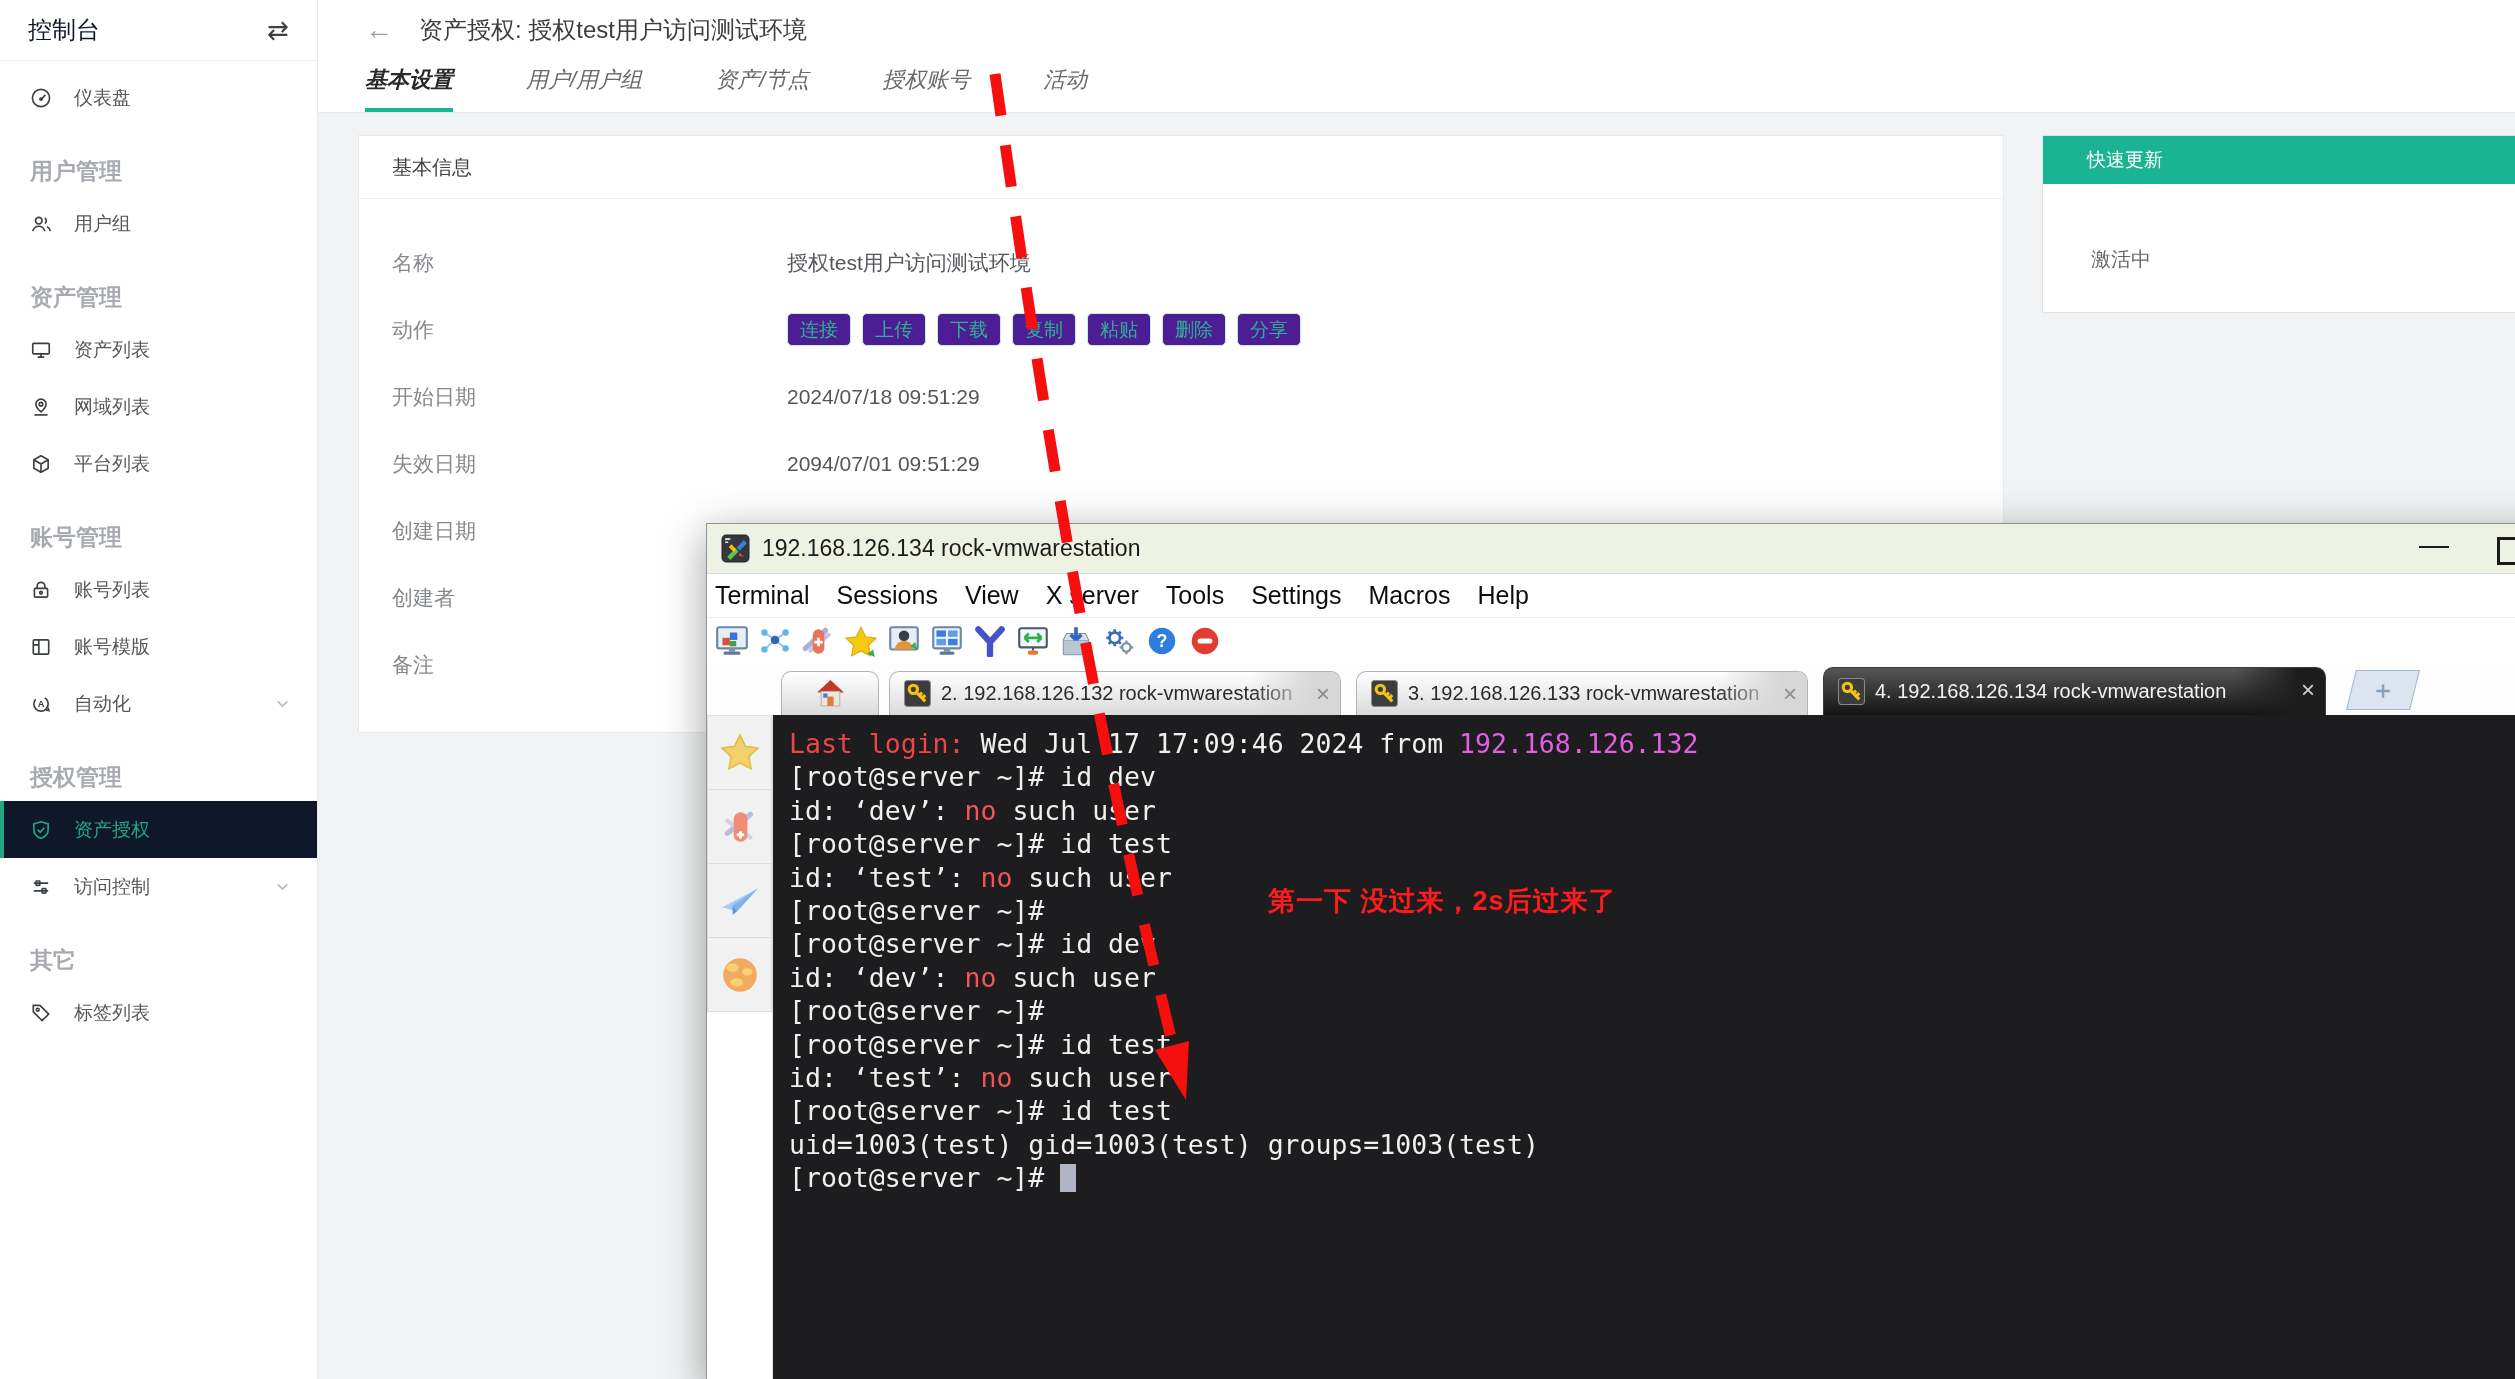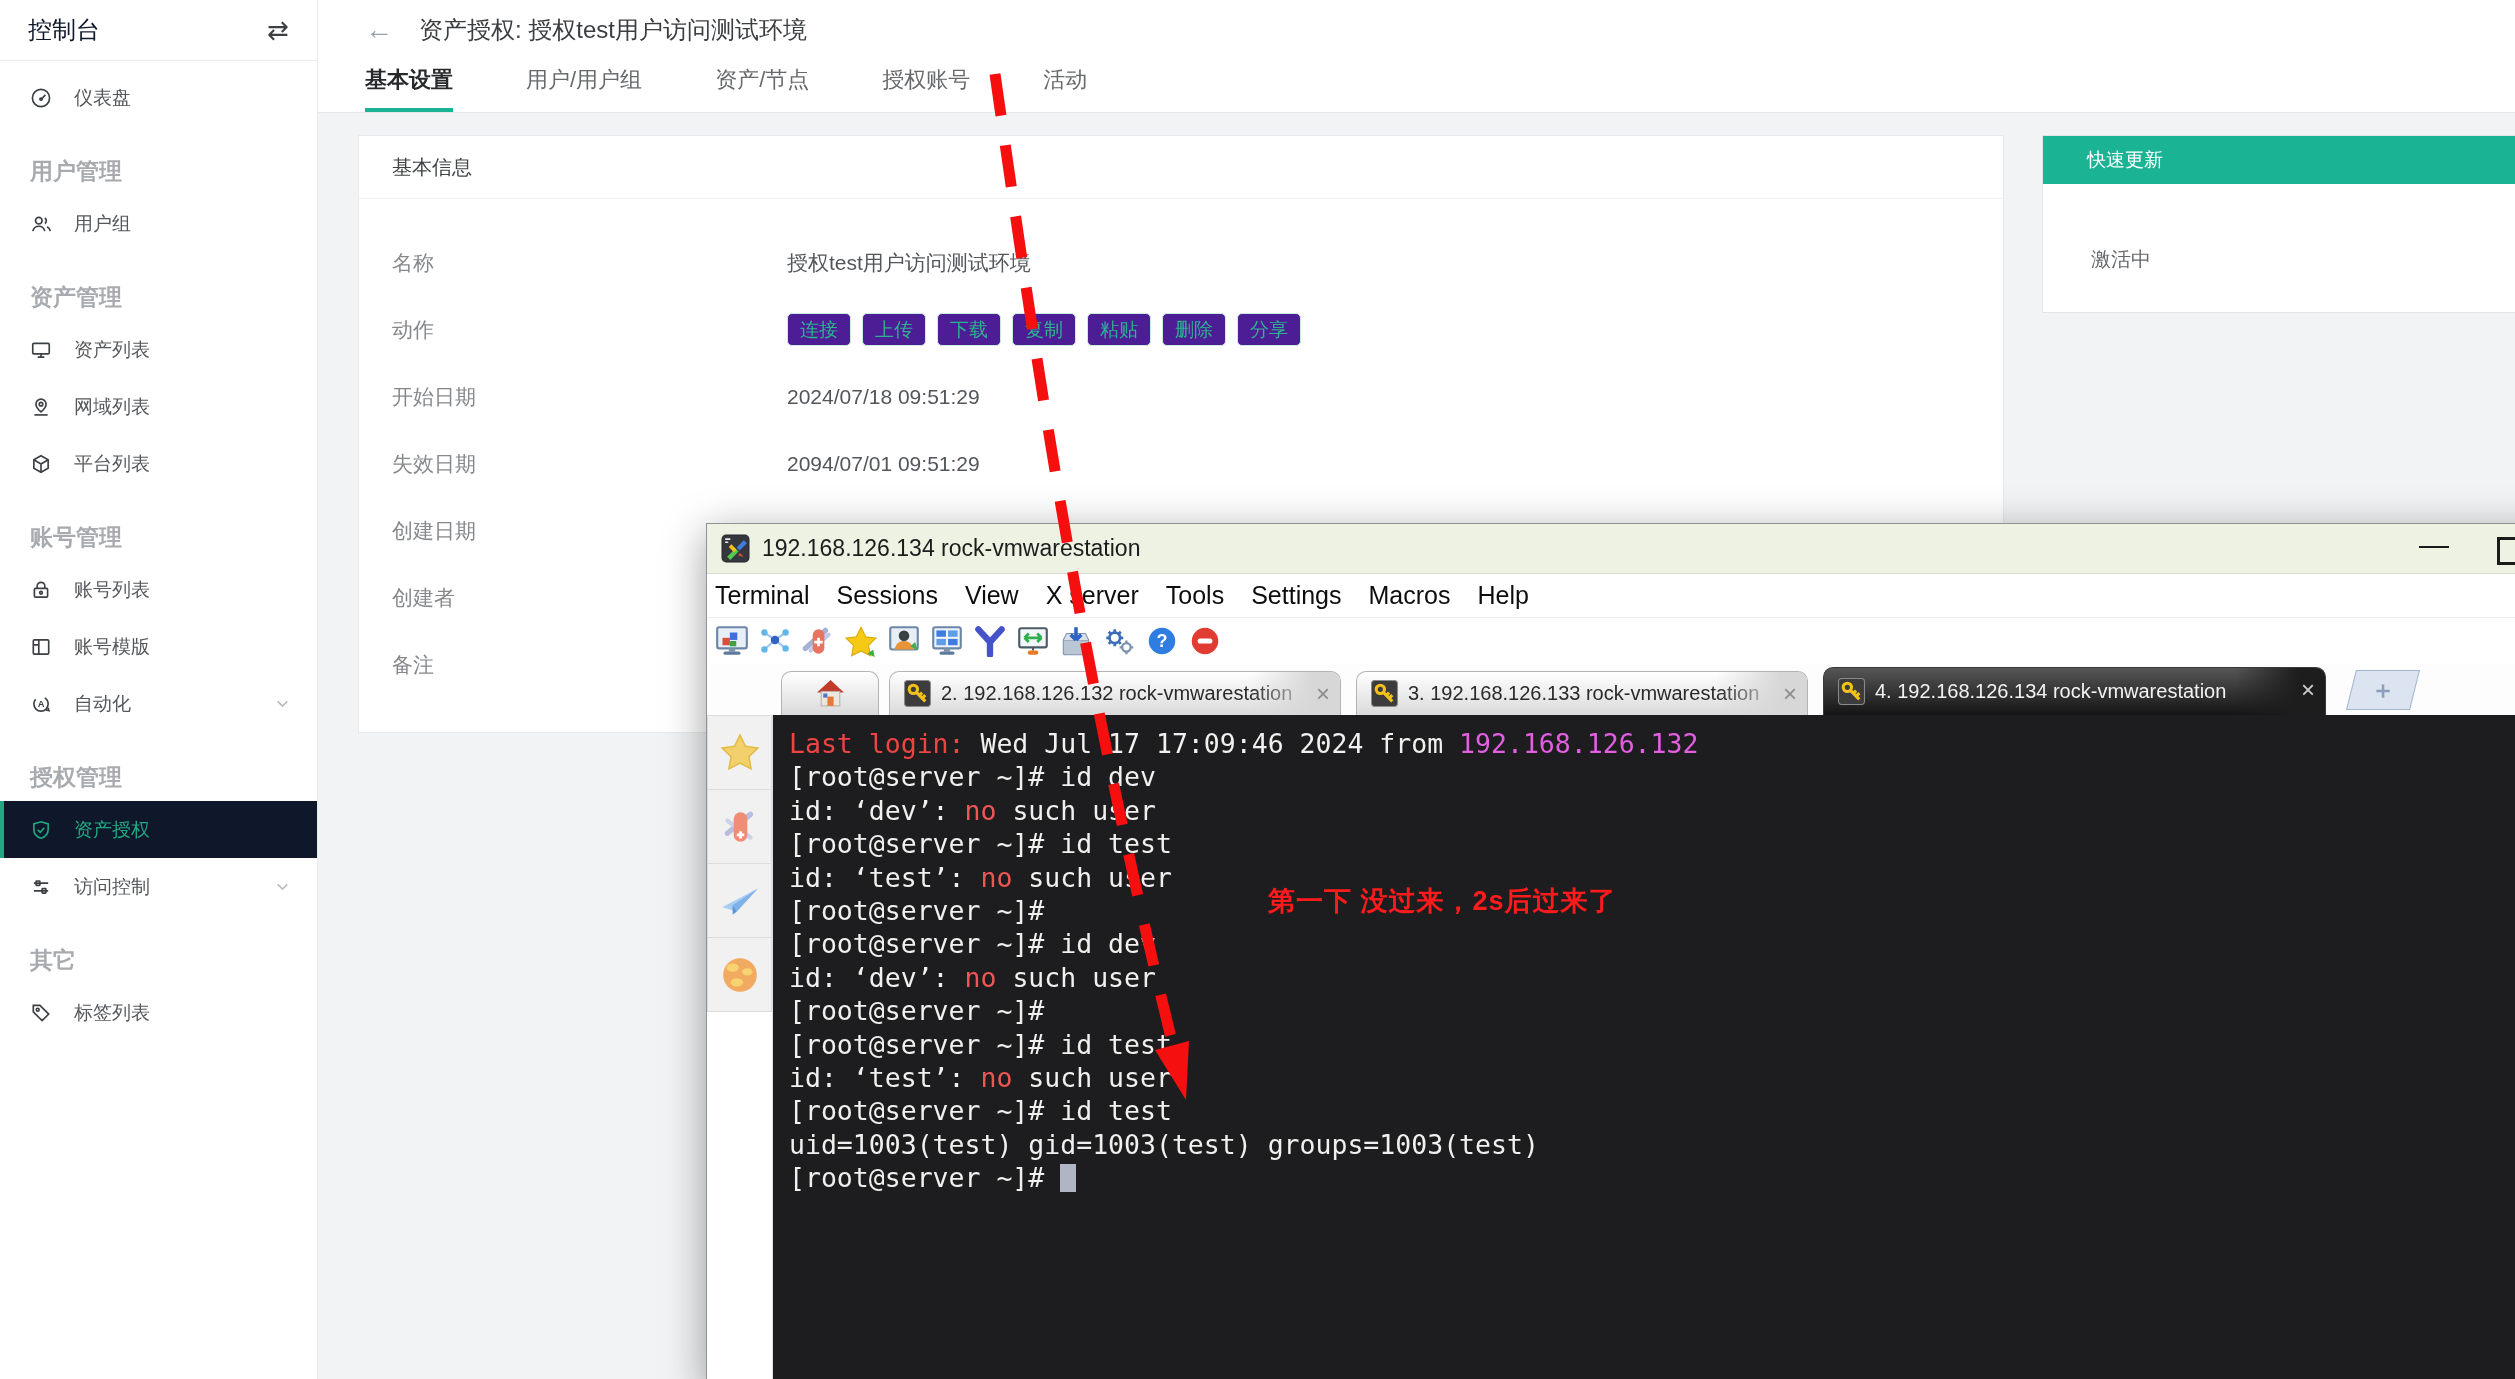--- a/index.html
+++ b/index.html
@@ -26,21 +26,21 @@
   .sb-item.active .sb-ic{color:#21a883;}
 
   
   .page-header{position:absolute;left:317px;top:0;right:0;height:112px;background:#fff;
                border-bottom:1px solid #e6e8ea;z-index:1;}
   .ph-title-row{display:flex;align-items:center;gap:26px;padding:14px 0 0 48px;}
   .back{font-size:28px;color:#9aa0a5;cursor:pointer;line-height:1;}
   .ph-title{font-size:24px;color:#3b3e40;}
   .ph-tabs{position:absolute;left:48px;bottom:0;display:flex;}
   .ph-tab{font-size:22px;color:#67696b;margin-right:73px;padding-bottom:13px;
-          border-bottom:4px solid transparent;cursor:pointer;}
+          border-bottom:4px solid transparent;cursor:pointer;font-style:italic;}
   .ph-tab.active{color:#27292b;font-weight:bold;border-bottom-color:#1ab394;}
 
   .content-bg{position:absolute;left:318px;top:113px;right:0;bottom:0;background:#f2f3f4;}
 
   
   .card{background:#fff;border:1px solid #e7eaec;box-sizing:border-box;}
   .card-basic{position:absolute;left:358px;top:135px;width:1646px;height:598px;z-index:3;}
   .card-h{height:62px;display:flex;align-items:center;padding:0 33px;font-size:20px;
           color:#3f4345;border-bottom:1px solid #efefef;}
   .fields{margin-top:30px;}

